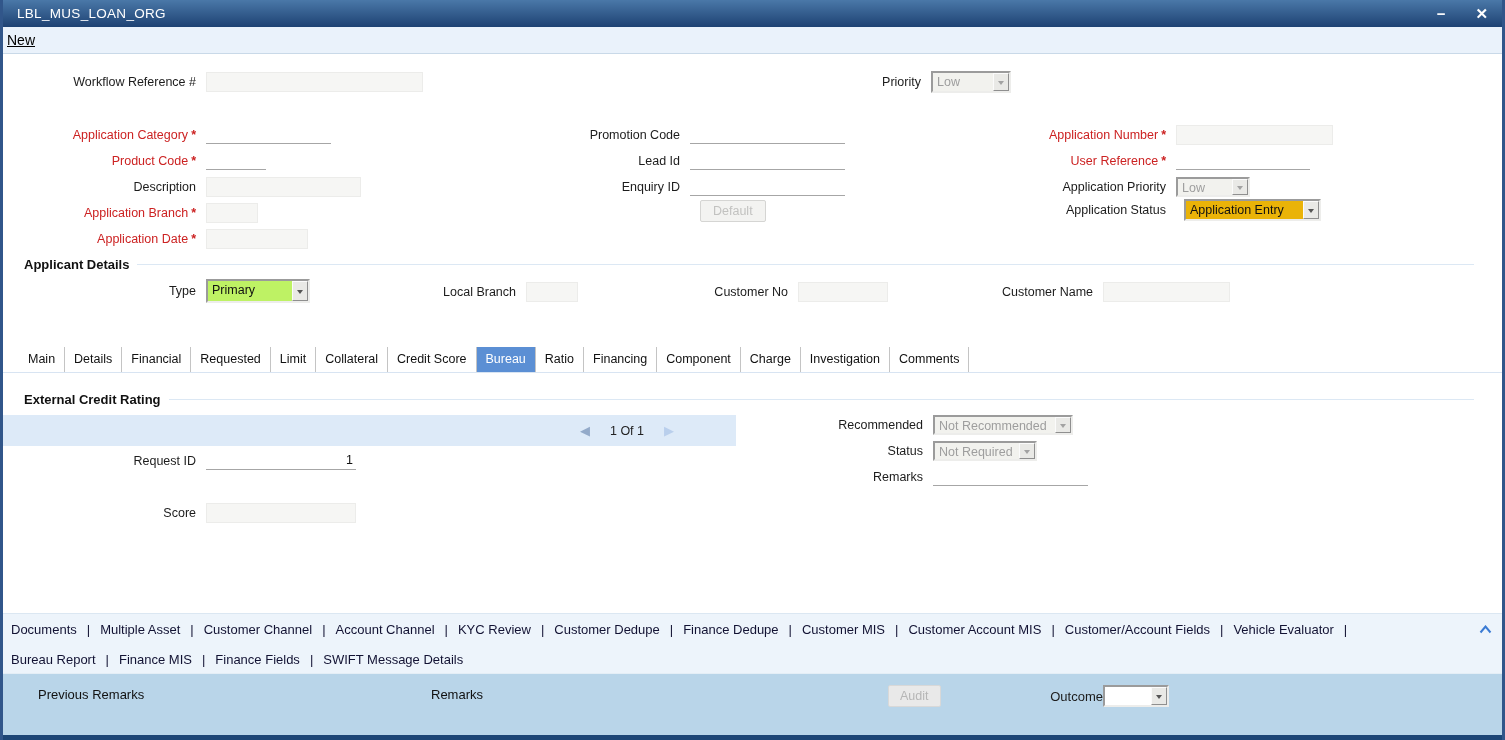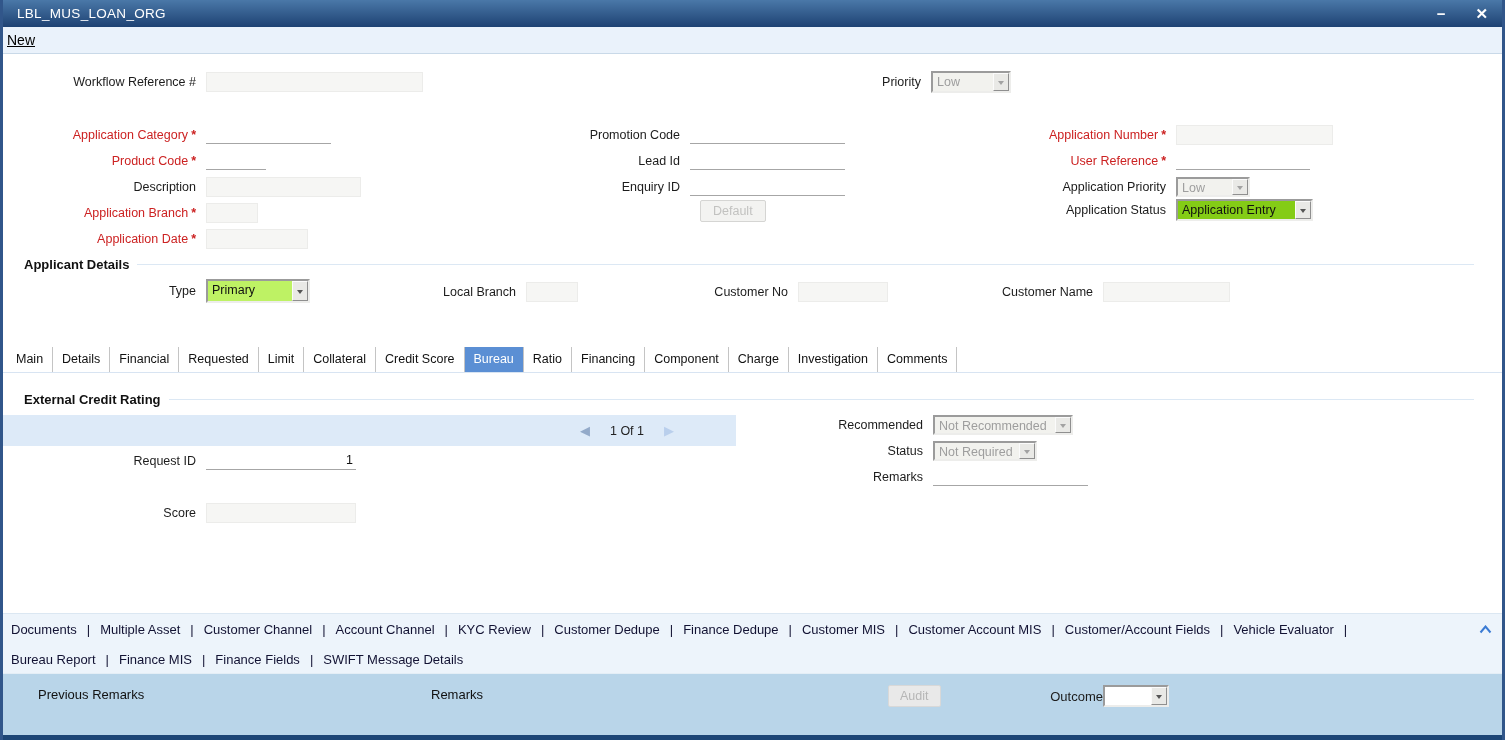--- a/index.html
+++ b/index.html
@@ -35,31 +35,31 @@
            border-color:#9b9b9b #ededeb #ededeb #9b9b9b; background:#bef264; flex:none; }
   .combo .cval { flex:1; font-size:12.5px; padding:2px 4px 0; white-space:nowrap;
                  overflow:hidden; color:#111; }
   .combo .abtn { width:16px; flex:none; background:#e9e9e6; border:1px solid;
                  border-color:#fbfbfb #8f8f8f #8f8f8f #fbfbfb; display:flex;
                  align-items:center; justify-content:center; cursor:pointer; }
   .tri { width:0; height:0; border:3.5px solid transparent; border-top:4.5px solid #555; margin-top:4px; }
   .combo.dis { background:#f2f2ee; }
   .combo.dis .cval { color:#9e9e9e; }
   .combo.dis .tri { border-top-color:#a2a2a2; }
-  .combo.semi { background:#84cc16; }
+  .combo.semi { background:#eab308;margin-left:8px; }
 
   .btn-default { background:#f3f3f1; border:1px solid #d5d5d3; color:#c2c2c0;
                  font-size:12.5px; height:22px; padding:0 12px; border-radius:2px; }
 
   .sechead { position:absolute; left:21px; right:28px; display:flex; align-items:center; height:16px; }
   .sechead .txt { font-weight:bold; font-size:13px; color:#111; white-space:nowrap; }
   .sechead .hline { flex:1; border-top:1px solid #dce8f4; margin-left:8px; }
 
   
-  .tabs { position:absolute; left:4px; top:293px; display:flex; }
+  .tabs { position:absolute; left:16px; top:293px; display:flex; }
   .tab { height:25px; line-height:25px; padding:0 9px; font-size:12.5px; background:#fff;
          border-right:1px solid #c4c4c4; color:#111; cursor:pointer; white-space:nowrap; }
   .tab.active { background:#5b8fd4; color:#fff; }
   .tabline { position:absolute; left:0; right:0; top:318px; border-top:1px solid #d8e4f2; }
 
   
   .pagebar { position:absolute; left:0; top:361px; width:733px; height:31px; background:#ddeaf8;
              display:flex; align-items:center; justify-content:flex-end; padding-right:62px; }
   .pgprev { color:#93aac9; font-size:13px; cursor:pointer; }
   .pgnext { color:#b9cfec; font-size:13px; cursor:pointer; }

